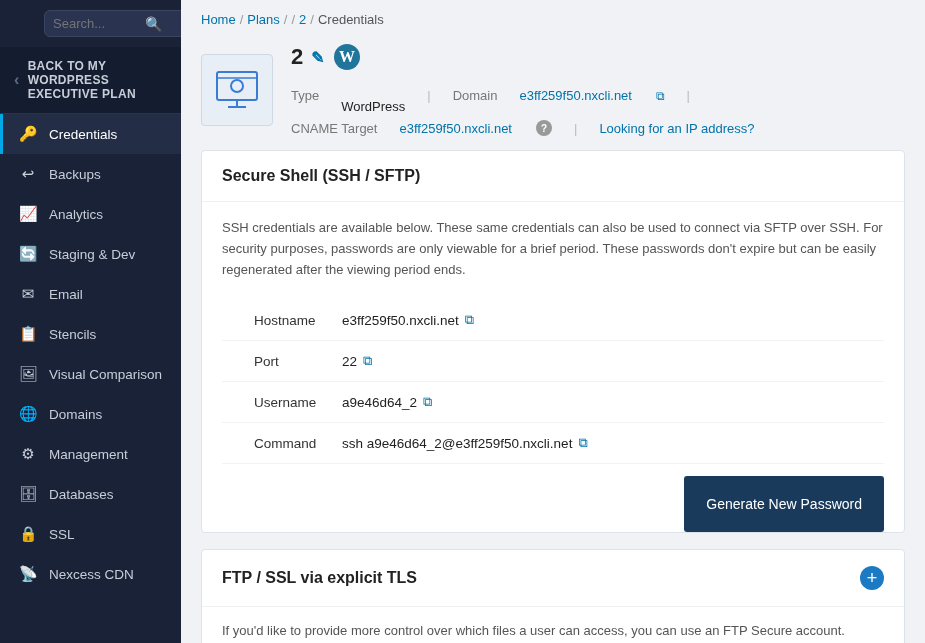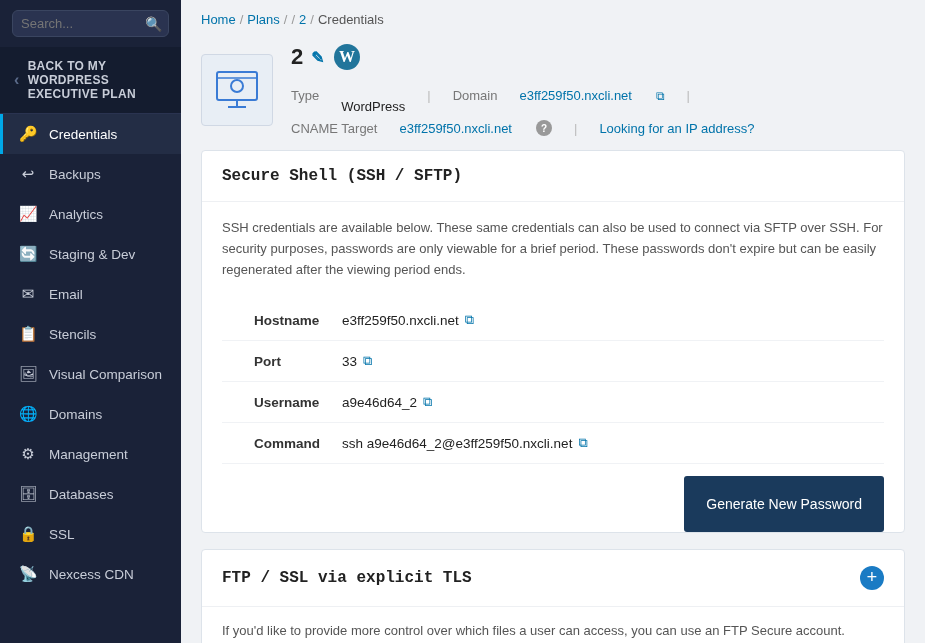--- a/index.html
+++ b/index.html
@@ -22,20 +22,21 @@
     }
     .sidebar-search input {
       width: 100%;
       background: #2a3350;
       border: 1px solid #3a4560;
       border-radius: 6px;
       color: #fff;
       padding: 5px 28px 5px 8px;
       font-size: 13px;
       outline: none;
+      margin-left: 32px;
     }
     .sidebar-search-wrapper {
       position: relative;
     }
     .sidebar-search-wrapper .search-icon-btn {
       position: absolute;
       right: 6px;
       top: 50%;
       transform: translateY(-50%);
       background: none;
@@ -168,21 +169,20 @@
       border: 1px solid #dde3ea;
       border-radius: 4px;
       margin: 0 20px 16px;
     }
     .card-header {
       display: flex;
       align-items: center;
       justify-content: space-between;
       padding: 16px 20px;
       border-bottom: 1px solid #eef0f3;
-      font-family: Liberation Mono, monospace;
     }
     .card-header h2 {
       font-size: 16px;
       font-weight: 600;
       color: #222;
     }
     .card-body { padding: 16px 20px; }
 
     .info-text {
       font-size: 13px;
@@ -193,21 +193,21 @@
 
     .field-row {
       display: flex;
       align-items: center;
       padding: 12px 0;
       border-bottom: 1px solid #f0f2f5;
     }
     .field-row:last-of-type { border-bottom: none; }
     .field-label {
       width: 120px;
-      font-weight: 700;
+      font-weight: 400;
       color: #333;
       font-size: 13.5px;
       flex-shrink: 0;
       padding-left: 32px;
     }
     .field-value {
       color: #222;
       font-size: 13.5px;
       display: flex;
       align-items: center;
@@ -392,21 +392,21 @@
         <div class="field-label">Hostname</div>
         <div class="field-value">
           <span>e3ff259f50.nxcli.net</span>
           <span class="copy-icon">⧉</span>
         </div>
       </div>
 
       <div class="field-row">
         <div class="field-label">Port</div>
         <div class="field-value">
-          <span>33</span>
+          <span>22</span>
           <span class="copy-icon">⧉</span>
         </div>
       </div>
 
       <div class="field-row">
         <div class="field-label">Username</div>
         <div class="field-value">
           <span>a9e46d64_2</span>
           <span class="copy-icon">⧉</span>
         </div>

